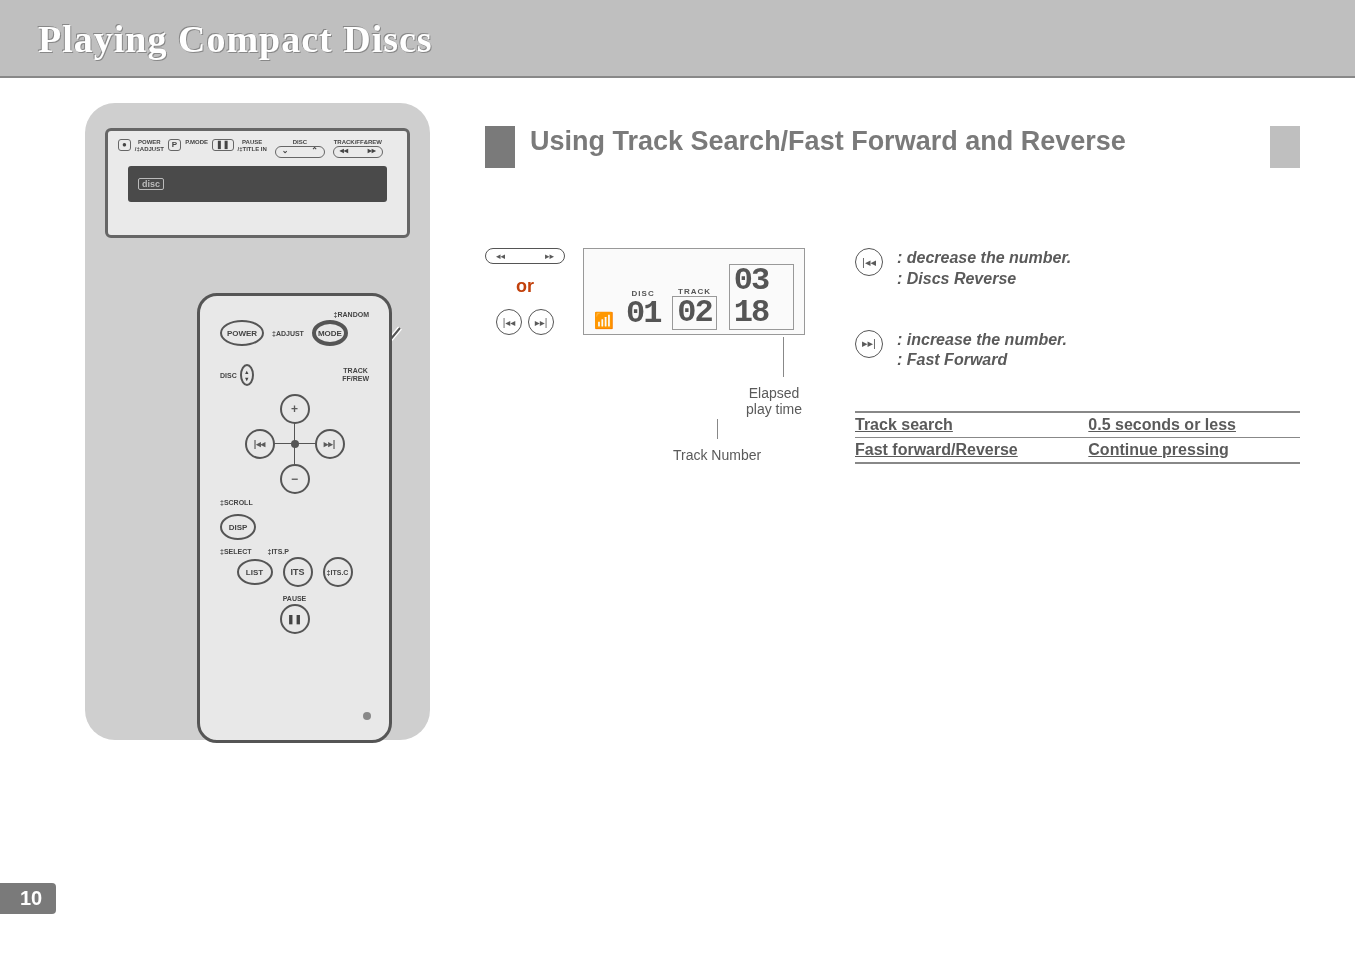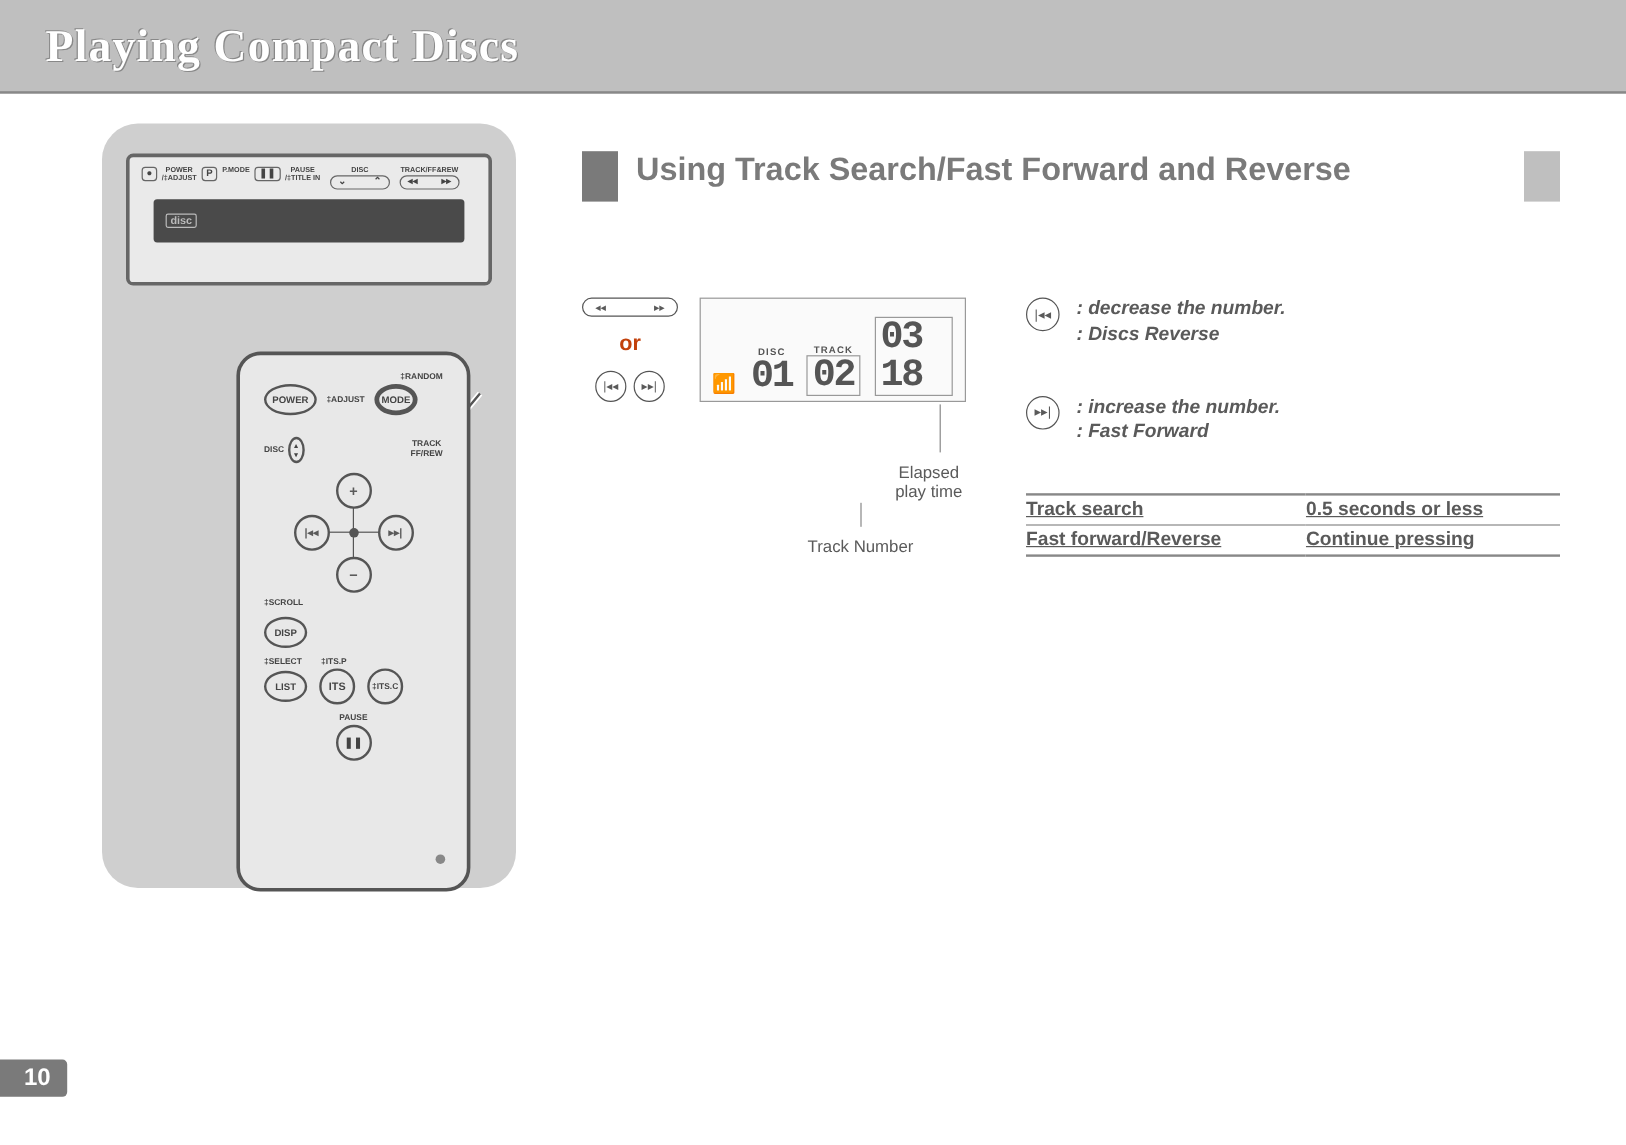--- a/index.html
+++ b/index.html
@@ -145,21 +145,21 @@
         <div class="remote-row" style="margin-top:4px;">
             <span class="rc-tiny">‡SCROLL</span>
           </div>
         <div class="remote-row">
             <span class="rc-round">DISP</span>
           </div>
         <div class="remote-row" style="gap:16px;margin-bottom:2px;">
             <span class="rc-tiny">‡SELECT</span>
             <span class="rc-tiny">‡ITS.P</span>
           </div>
-        <div class="remote-row" style="gap:10px;">
+        <div class="remote-row" style="gap:10px;justify-content:center;">
           <span class="rc-round">LIST</span>
           <span class="rc-small-round">ITS</span>
           <span class="rc-small-round" style="font-size:7px;">‡ITS.C</span>
         </div>
         <div class="remote-row" style="justify-content:center;flex-direction:column;gap:2px;margin-top:6px;">
           <span class="rc-tiny">PAUSE</span>
           <span class="rc-small-round">❚❚</span>
         </div>
         <div class="indicator-dot"></div>
       </div>

